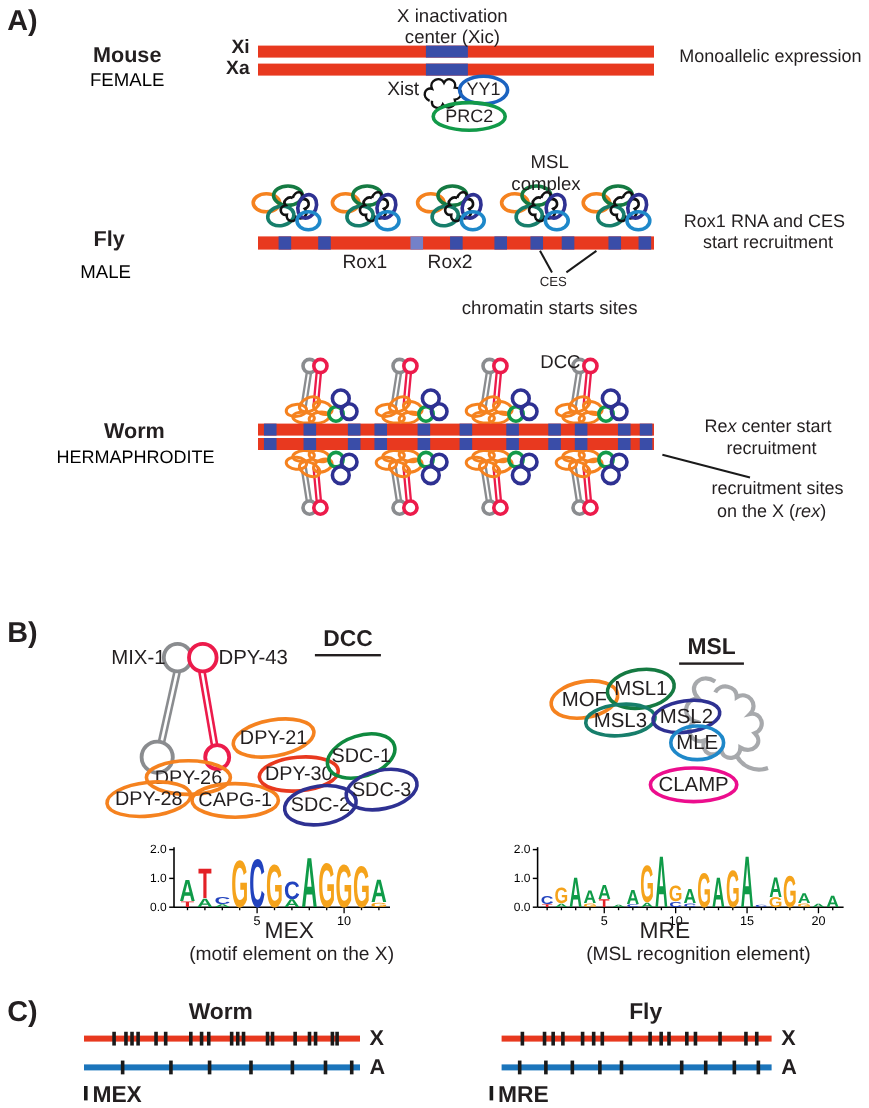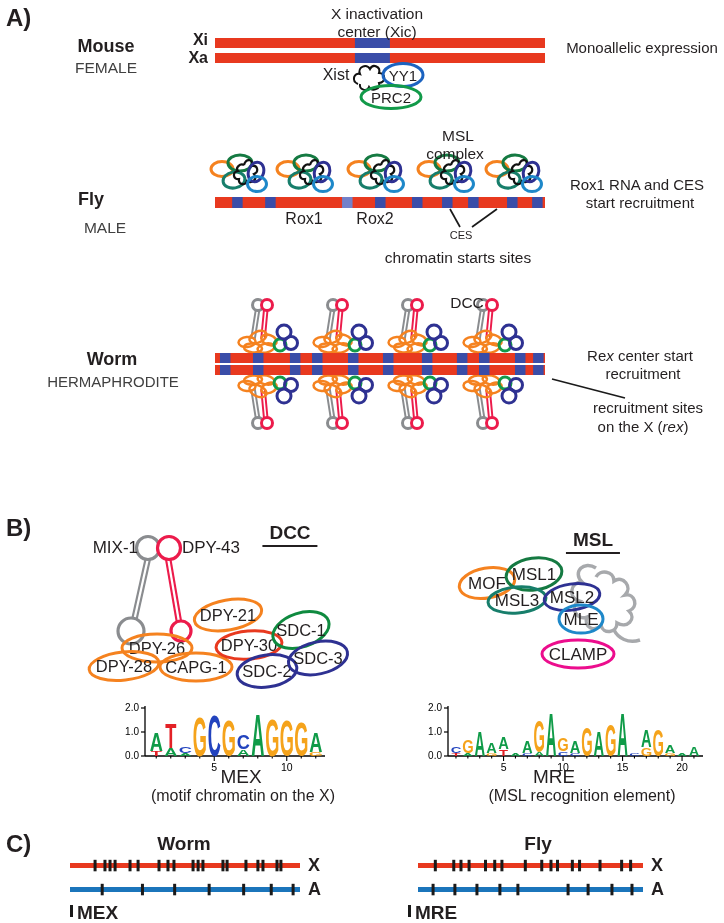--- a/index.html
+++ b/index.html
@@ -4,21 +4,21 @@
 <style>
   html,body{margin:0;padding:0;background:#ffffff;}
   .fig{position:relative;width:724px;height:923px;background:#ffffff;overflow:hidden;
        font-family:"Liberation Sans",sans-serif;}
   .t{position:absolute;white-space:nowrap;color:#231f20;line-height:1.15;
      font-family:"Liberation Sans",sans-serif;}
   .c{transform:translateX(-50%);}
   .r{transform:translateX(-100%);}
   .b{font-weight:bold;}
   .i{font-style:italic;}
-  .gray{color:#404040;}
+  .gray{color:#000000;}
   .ul{border-bottom:2.5px solid #231f20;padding:0 7px 1px 7px;}
   svg{position:absolute;left:0;top:0;}
 </style>
 </head>
 <body>
 
 <div class="fig">
   <svg id="art" width="724" height="923">
       <g>
         <rect x="215" y="38" width="330" height="10" fill="#E8391F"></rect>
@@ -455,21 +455,21 @@
   <div class="t b r" style="left:208px;top:31px;font-size:16px">Xi</div>
   <div class="t b r" style="left:208px;top:49px;font-size:16px">Xa</div>
   <div class="t b c" style="left:106px;top:36px;font-size:18px">Mouse</div>
   <div class="t c gray" style="left:106px;top:59px;font-size:15.5px">FEMALE</div>
   <div class="t c" style="left:336px;top:66px;font-size:16px">Xist</div>
   <div class="t c" style="left:642px;top:39px;font-size:15px">Monoallelic expression</div>
 
   <div class="t c" style="left:458px;top:127px;font-size:15.5px">MSL</div>
   <div class="t c" style="left:455px;top:145px;font-size:15.5px">complex</div>
   <div class="t b c" style="left:91px;top:189px;font-size:18px">Fly</div>
-  <div class="t c gray" style="left:105px;top:219px;font-size:15.5px">MALE</div>
+  <div class="t c gray" style="left:88px;top:219px;font-size:15.5px">MALE</div>
   <div class="t c" style="left:304px;top:210px;font-size:16px">Rox1</div>
   <div class="t c" style="left:375px;top:210px;font-size:16px">Rox2</div>
   <div class="t c" style="left:461px;top:229px;font-size:11px">CES</div>
   <div class="t c" style="left:458px;top:249px;font-size:15.5px">chromatin starts sites</div>
   <div class="t c" style="left:637px;top:176px;font-size:15px">Rox1 RNA and CES</div>
   <div class="t c" style="left:640px;top:194px;font-size:15px">start recruitment</div>
 
   <div class="t b c" style="left:112px;top:349px;font-size:18px">Worm</div>
   <div class="t c gray" style="left:113px;top:373px;font-size:15px">HERMAPHRODITE</div>
   <div class="t c" style="left:467px;top:294px;font-size:15.5px">DCC</div>
@@ -478,21 +478,21 @@
   <div class="t c" style="left:648px;top:399px;font-size:15px">recruitment sites</div>
   <div class="t c" style="left:643px;top:418px;font-size:15px"><span>on the X (</span><span class="i">rex</span><span>)</span></div>
 
   <div class="t b" style="left:6px;top:514px;font-size:24px">B)</div>
   <div class="t r" style="left:138px;top:538px;font-size:17px">MIX-1</div>
   <div class="t" style="left:182px;top:538px;font-size:17px">DPY-43</div>
   <div class="t b c ul" style="left:290px;top:522px;font-size:19px">DCC</div>
   <div class="t b c ul" style="left:593px;top:529px;font-size:19px">MSL</div>
 
   <div class="t c" style="left:241px;top:766px;font-size:19px">MEX</div>
-  <div class="t c" style="left:243px;top:787px;font-size:16px">(motif chromatin on the X)</div>
+  <div class="t c" style="left:243px;top:787px;font-size:16px">(motif element on the X)</div>
   <div class="t c" style="left:554px;top:766px;font-size:19px">MRE</div>
   <div class="t c" style="left:582px;top:787px;font-size:16px">(MSL recognition element)</div>
 
   <div class="t b" style="left:6px;top:830px;font-size:24px">C)</div>
   <div class="t b c" style="left:184px;top:833px;font-size:19px">Worm</div>
   <div class="t b" style="left:308px;top:855px;font-size:18px">X</div>
   <div class="t b" style="left:308px;top:879px;font-size:18px">A</div>
   <div class="t b" style="left:77px;top:902px;font-size:19px">MEX</div>
   <div class="t b c" style="left:538px;top:833px;font-size:19px">Fly</div>
   <div class="t b" style="left:651px;top:855px;font-size:18px">X</div>

